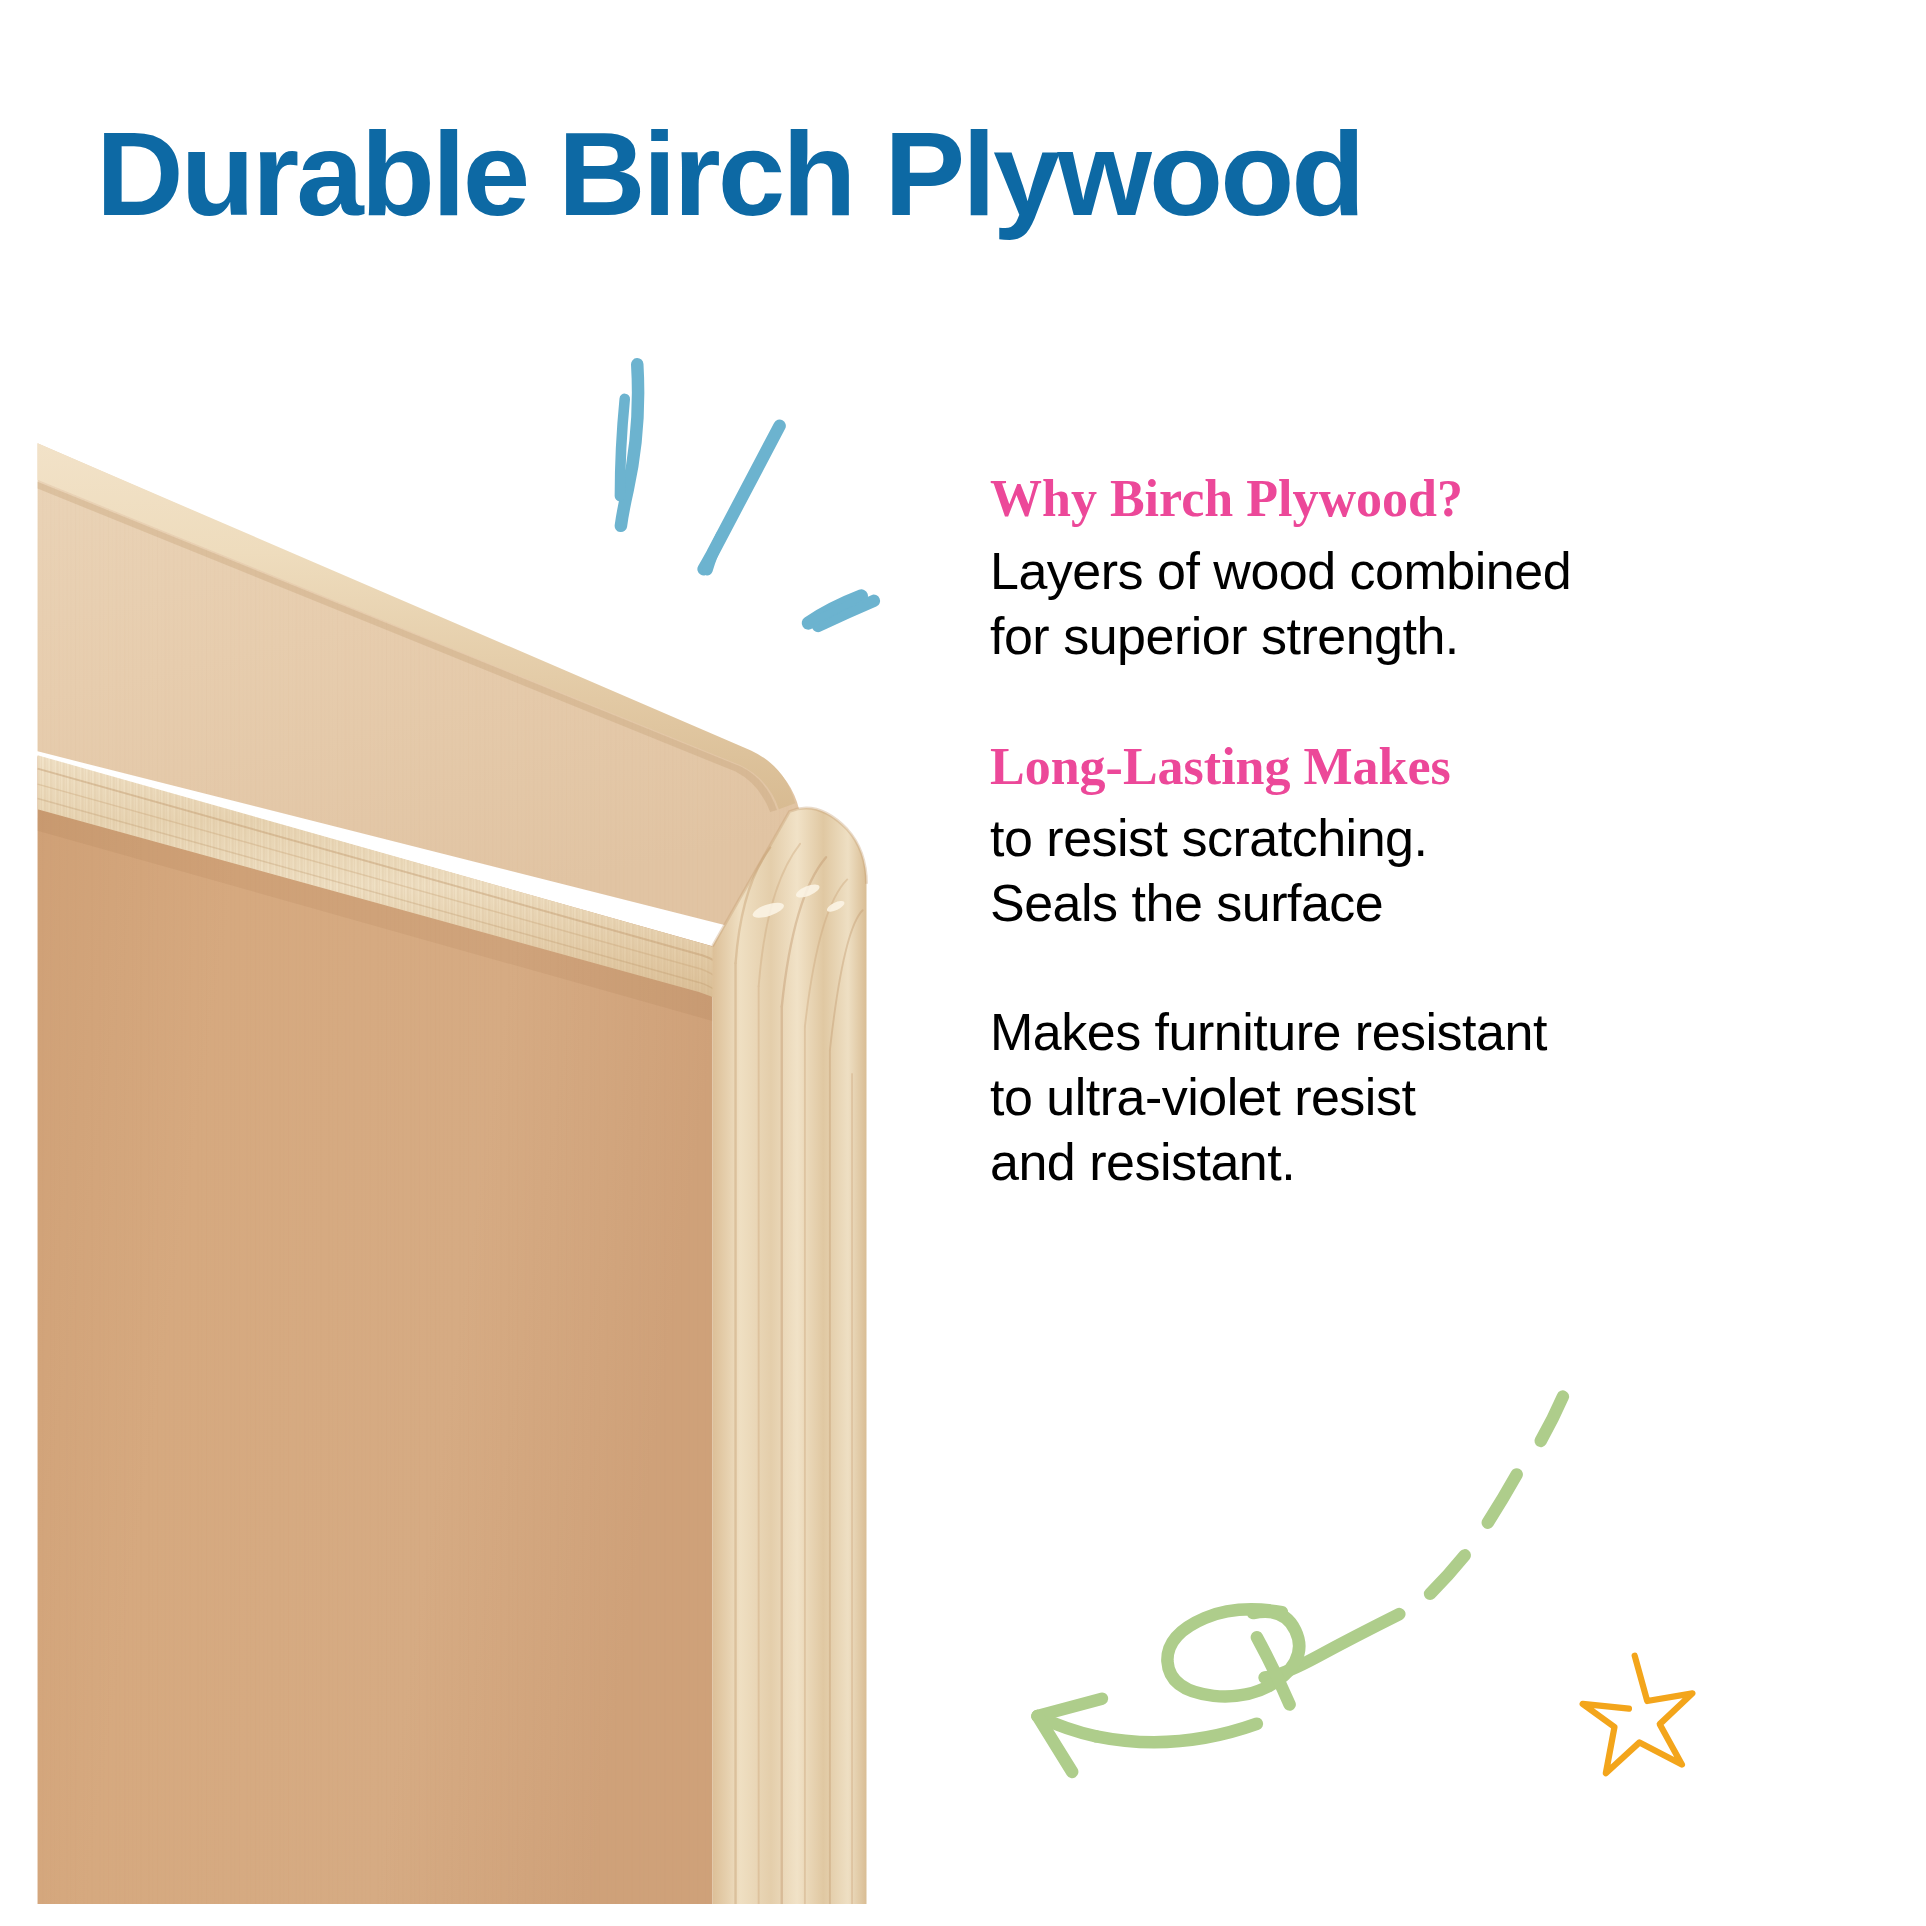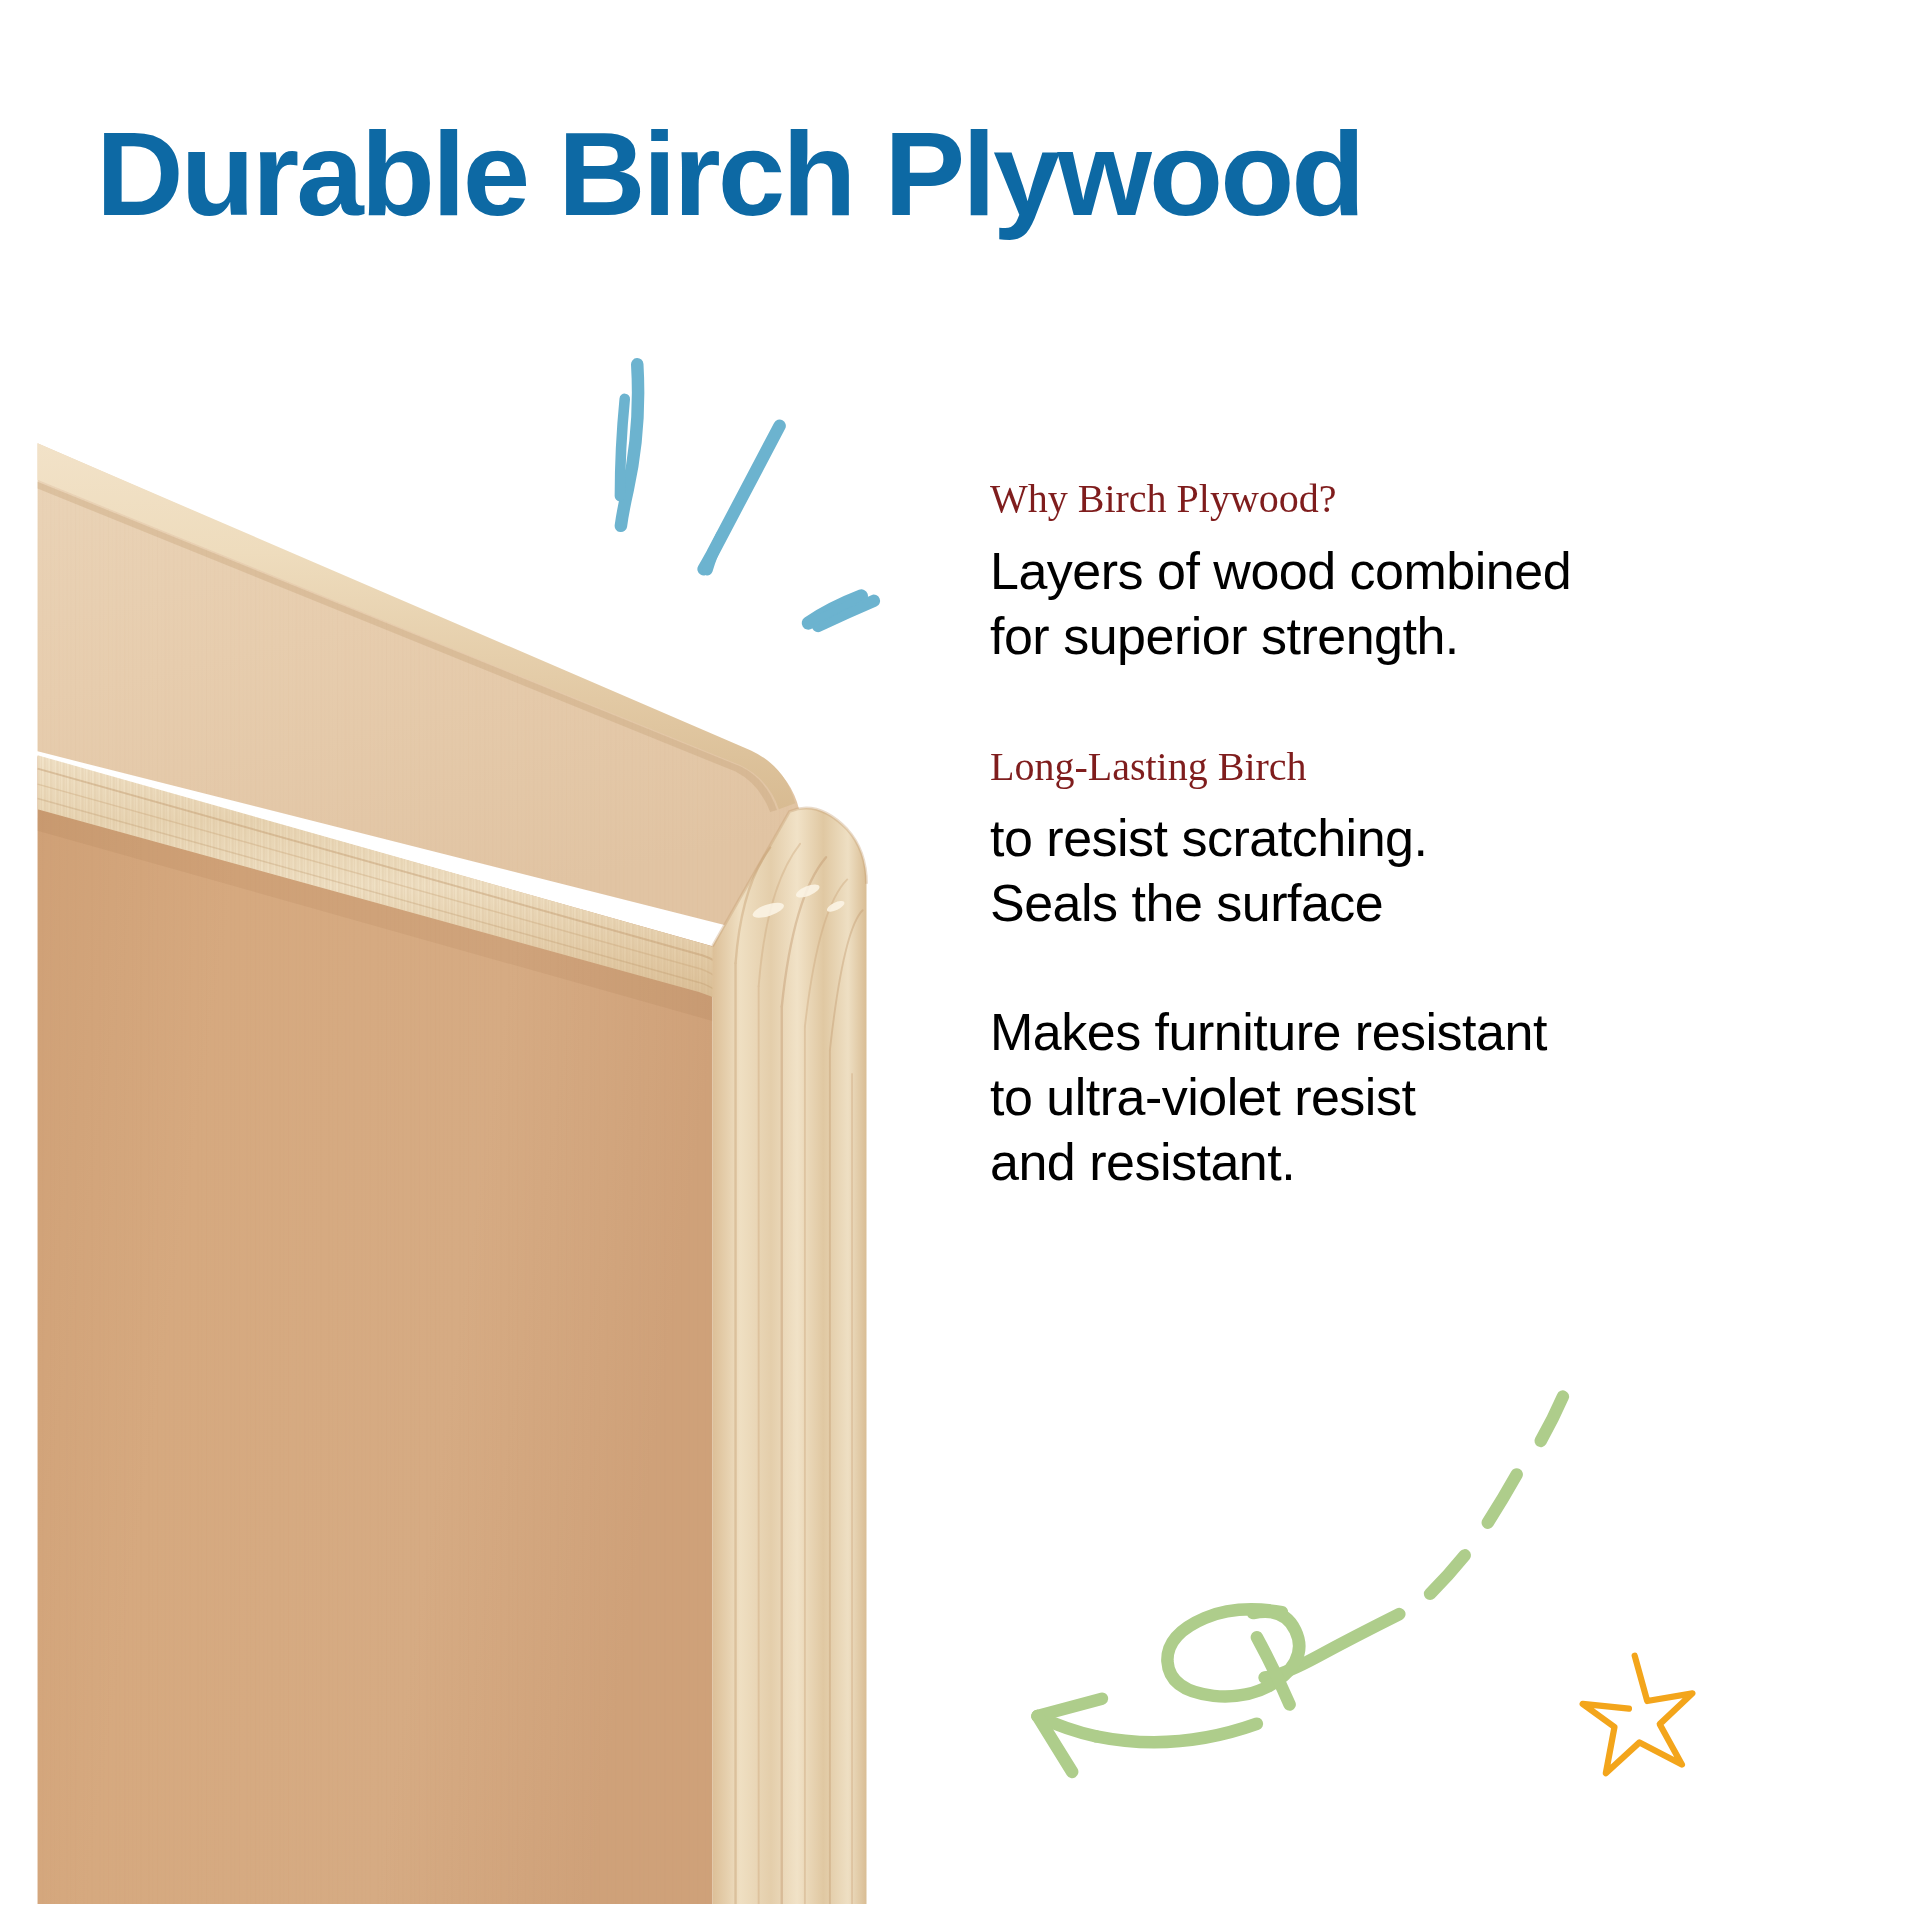--- a/index.html
+++ b/index.html
@@ -48,24 +48,24 @@
   #feature-list {
     position: absolute;
     left: 990px;
     top: 465px;
     width: 862px;
   }
   .feature { margin-bottom: 64px; }
   .feature:last-child { margin-bottom: 0; }
   .f-head {
     font-family: "Liberation Serif", serif;
-    font-weight: normal;
-    font-size: 40px;
+    font-weight: bold;
+    font-size: 52px;
     line-height: 67px;
-    color: #7f1d1d;
+    color: #ec4899;
     letter-spacing: 0px;
     white-space: nowrap;
     margin: 0 0 6.7px 0;
   }
   .f-body {
     font-family: "Liberation Sans", sans-serif;
     font-weight: normal;
     font-size: 52px;
     line-height: 65px;
     color: #000000;
@@ -199,21 +199,21 @@
 
     <div class="feature">
       <div class="f-head">Why Birch Plywood?</div>
       <div class="f-body">
         <span>Layers of wood combined</span>
         <span>for superior strength.</span>
       </div>
     </div>
 
     <div class="feature">
-      <div class="f-head">Long-Lasting Birch</div>
+      <div class="f-head">Long-Lasting Makes</div>
       <div class="f-body">
         <span>to resist scratching.</span>
         <span>Seals the surface</span>
       </div>
     </div>
 
     <div class="feature">
       <div class="f-body">
         <span>Makes furniture resistant</span>
         <span>to ultra-violet resist</span>

